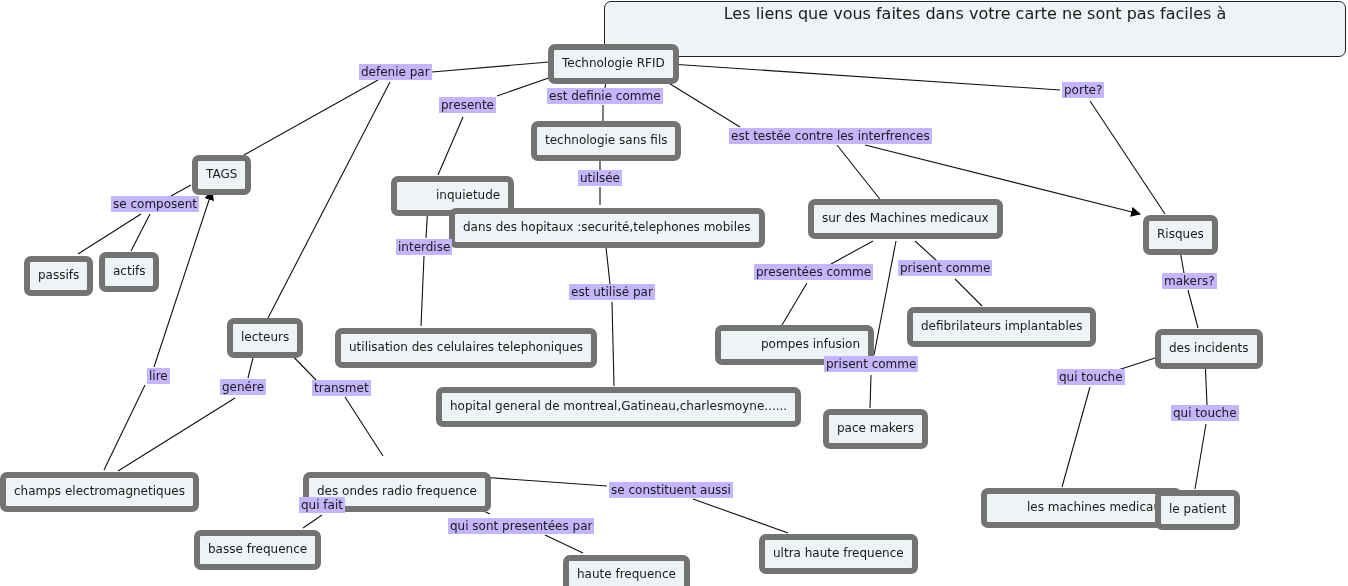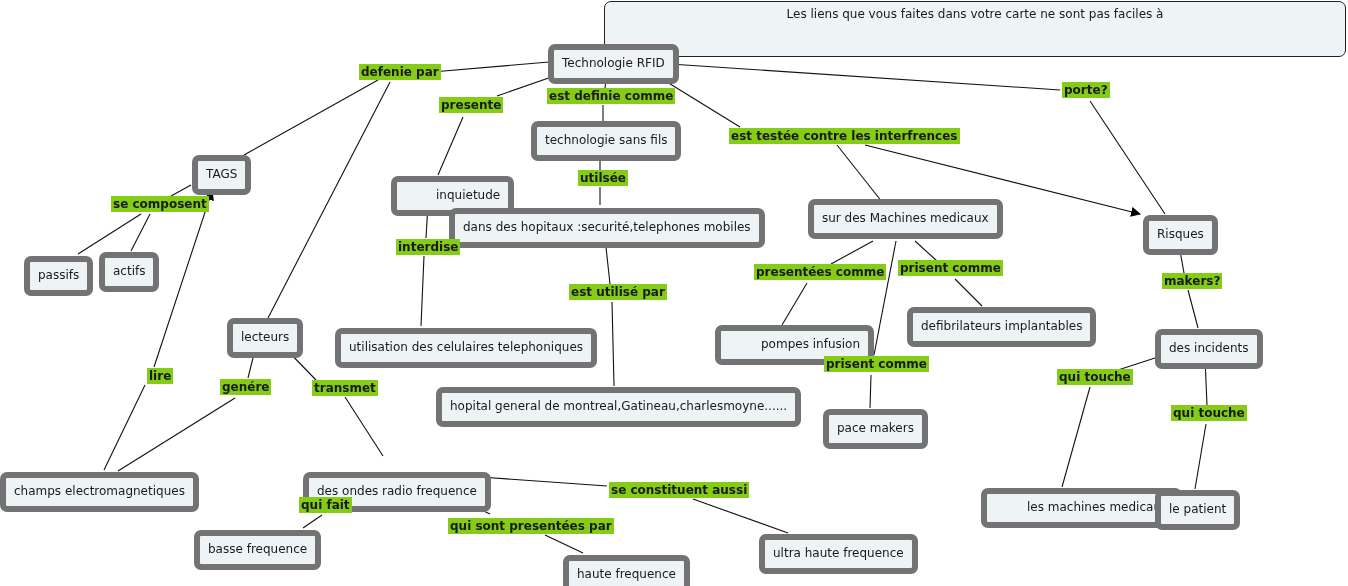--- a/index.html
+++ b/index.html
@@ -2,26 +2,26 @@
 <html><head>
 <meta charset="utf-8">
 <style>
   html, body { margin:0; padding:0; background:#ffffff; }
   body { width:1348px; height:586px; position:relative; overflow:hidden;
          font-family:"DejaVu Sans", sans-serif; font-size:12px; color:#1a1a1a; }
   svg#links { position:absolute; left:0; top:0; width:1348px; height:586px; }
   .node { position:absolute; background:#eef3f5; border:6px solid #737373;
           border-radius:7px; padding:0 8px; height:40px; line-height:26px;
           white-space:nowrap; box-sizing:border-box; cursor:pointer; }
-  .lbl { position:absolute; background:#84cc16; white-space:nowrap;
-         line-height:16px; padding:0 2px;font-weight:bold; }
+  .lbl { position:absolute; background:#c4b5fd; white-space:nowrap;
+         line-height:16px; padding:0 2px; }
   .comment { position:absolute; left:604px; top:1px; width:742px; height:56px;
              background:#eef3f5; border:1px solid #222; border-radius:7px;
              box-sizing:border-box; text-align:center; padding-top:5px;
-             line-height:14px; font-size:12px; overflow:hidden; }
+             line-height:14px; font-size:16px; overflow:hidden; }
   .comment div { white-space:nowrap; }
 </style>
 </head>
 <body>
 
 <svg id="links" xmlns="http://www.w3.org/2000/svg">
   <defs>
     <marker id="arrow" markerWidth="10" markerHeight="10" refX="9" refY="5" orient="auto" markerUnits="userSpaceOnUse">
       <path d="M0,0 L10,5 L0,10 z" fill="#000"></path>
     </marker>

